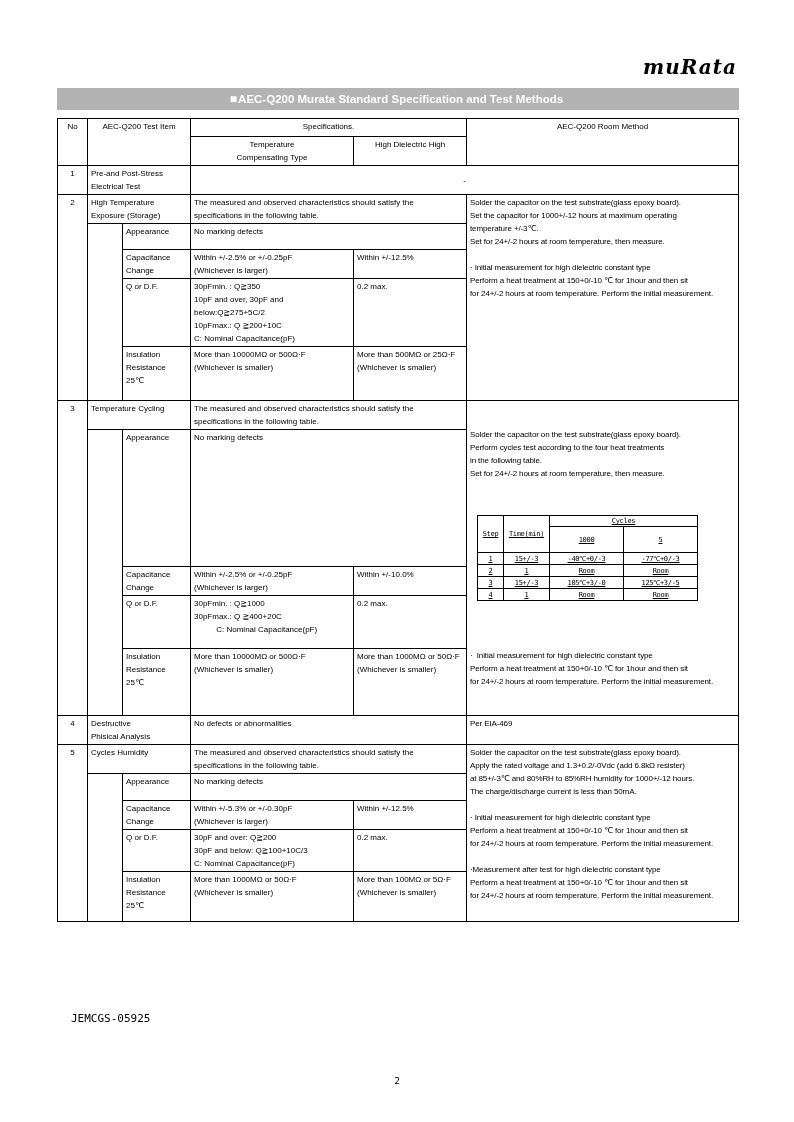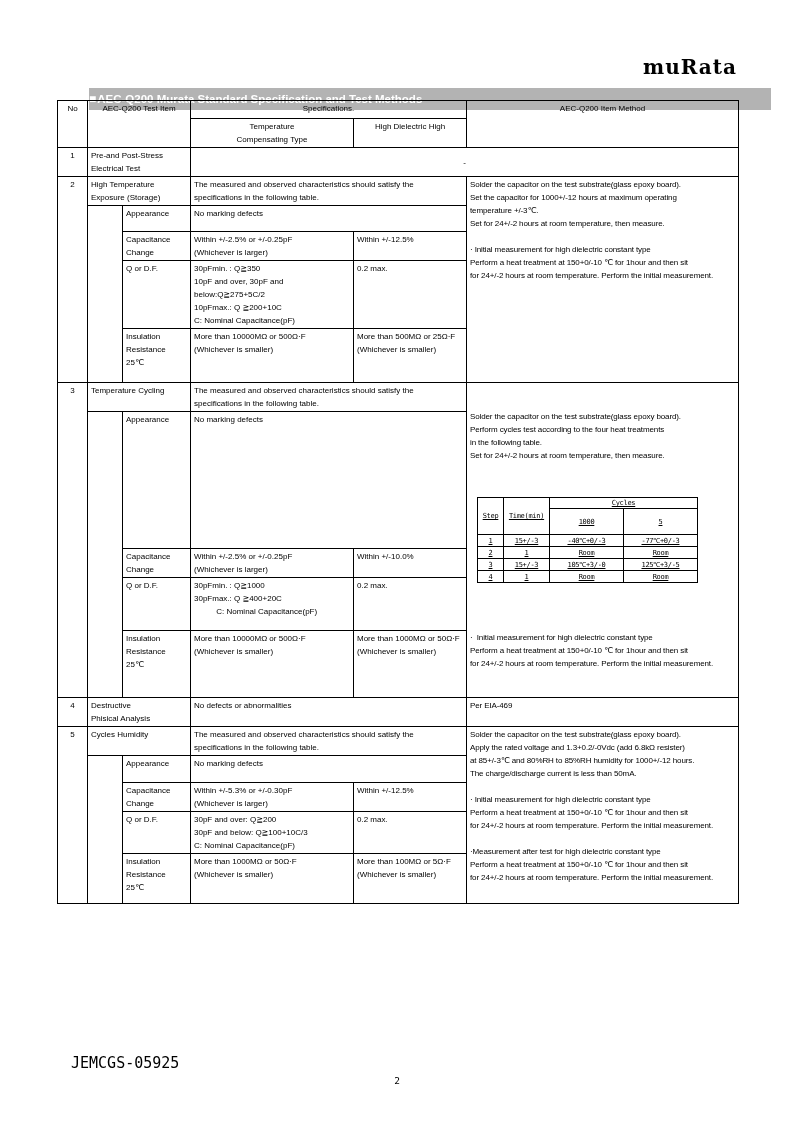--- a/index.html
+++ b/index.html
@@ -4,32 +4,31 @@
 <style>
   html,body { margin:0; padding:0; background:#e8e8e8; }
   .page {
     position:relative; width:794px; height:1122px; background:#ffffff;
     font-family:"Liberation Sans","DejaVu Sans",sans-serif; color:#000;
     margin:0 auto; overflow:hidden;
   }
   .logo {
     position:absolute; top:55px; right:57px;
     font-family:"DejaVu Serif","Liberation Serif",serif;
-    font-weight:bold; font-size:20px; letter-spacing:1px;
+    font-style:italic; font-weight:bold; font-size:20px; letter-spacing:1px;
   }
   .banner {
     position:absolute; left:57px; top:88px; width:682px; height:22px;
     background:#b3b3b3; color:#ffffff; font-weight:bold; font-size:11.5px;
-    line-height:22px; text-align:left; box-sizing:border-box; padding-right:3px;
+    line-height:22px; text-align:center; box-sizing:border-box; padding-right:3px;
     white-space:nowrap;
-    margin-left:32px;
   }
   .banner .sq { font-size:12px; margin-right:1px; }
   table.main {
-    position:absolute; left:57px; top:100px; width:682px;
+    position:absolute; left:57px; top:118px; width:682px;
     border-collapse:collapse; table-layout:fixed;
   }
   table.main td {
     border:1px solid #000; font-size:8px; line-height:13px;
     vertical-align:top; padding:1px 3px; white-space:pre-wrap; overflow:hidden;
     box-sizing:border-box;
   }
   .t-center { text-align:center; vertical-align:middle !important; }
   .c-no { text-align:center; vertical-align:top; padding-top:3px; }
   .c-label { }
@@ -39,22 +38,22 @@
   .pre { white-space:pre-wrap; }
   table.cycles {
     border-collapse:collapse; table-layout:fixed; margin:9px 0 22px 7px;text-decoration:underline;
   }
   table.cycles td {
     border:1px solid #000; font-family:"DejaVu Sans Mono","Liberation Mono",monospace;
     font-size:7px; line-height:10px; text-align:center; vertical-align:middle;
     padding:0 1px; white-space:nowrap; letter-spacing:-0.3px;
   }
   .footer-doc {
-    position:absolute; left:71px; top:1054px;
-    font-family:"DejaVu Sans Mono","Liberation Mono",monospace; font-size:15px;
+    position:absolute; left:71px; top:1012px;
+    font-family:"DejaVu Sans Mono","Liberation Mono",monospace; font-size:11px;
   }
   .footer-page {
     position:absolute; left:0; top:1075px; width:100%; text-align:center;
     font-family:"DejaVu Sans Mono","Liberation Mono",monospace; font-size:9.5px;
   }
 </style>
 </head>
 <body>
 
 <div class="page">
@@ -71,21 +70,21 @@
       <col style="width:163px">
         <col style="width:113px">
         <col style="width:272px">
     </colgroup>
 
     <tbody>
         <tr style="height:18px">
       <td class="hdr" rowspan="2">No</td>
       <td class="hdr" rowspan="2" colspan="2">AEC-Q200 Test Item</td>
       <td class="hdr" colspan="2">Specifications.</td>
-      <td class="hdr" rowspan="2">AEC-Q200 Item Method</td>
+      <td class="hdr" rowspan="2">AEC-Q200 Room Method</td>
     </tr>
     <tr style="height:24px">
       <td class="hdr">Temperature
 Compensating Type</td>
       <td class="hdr">High Dielectric High</td>
     </tr>
 
     <tr style="height:27px">
       <td class="c-no">1</td>
       <td colspan="2">Pre-and Post-Stress

